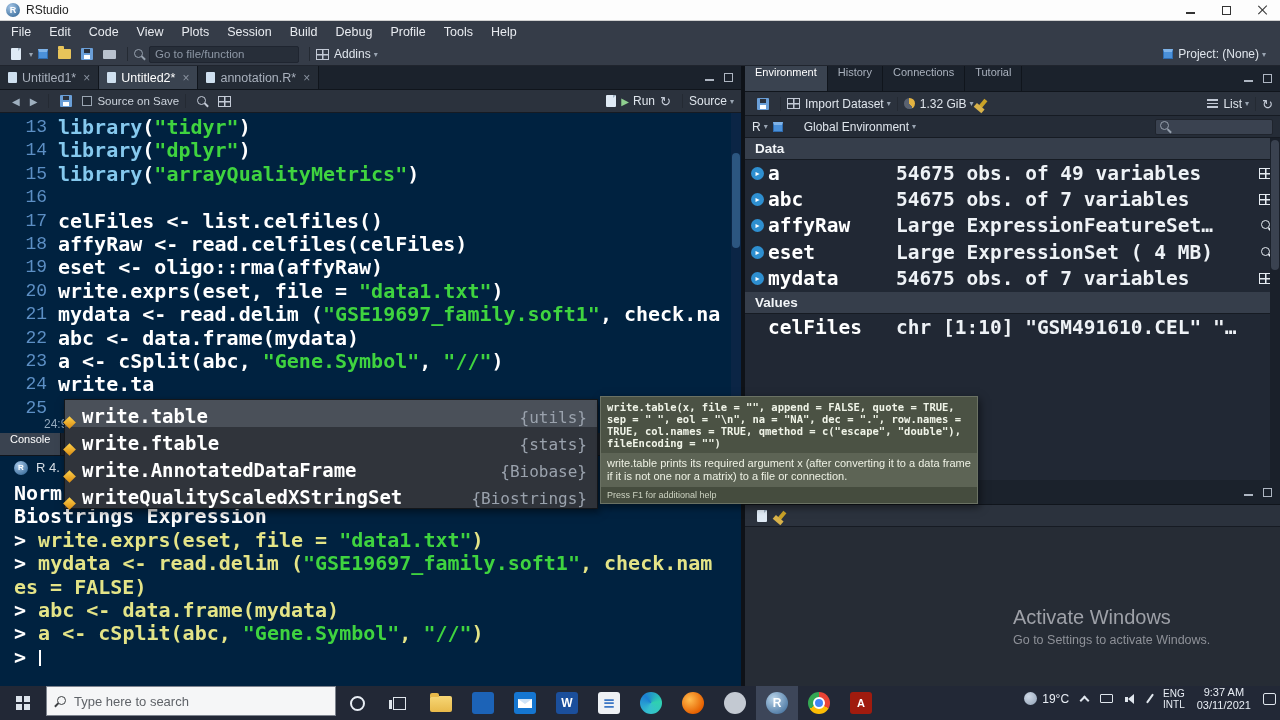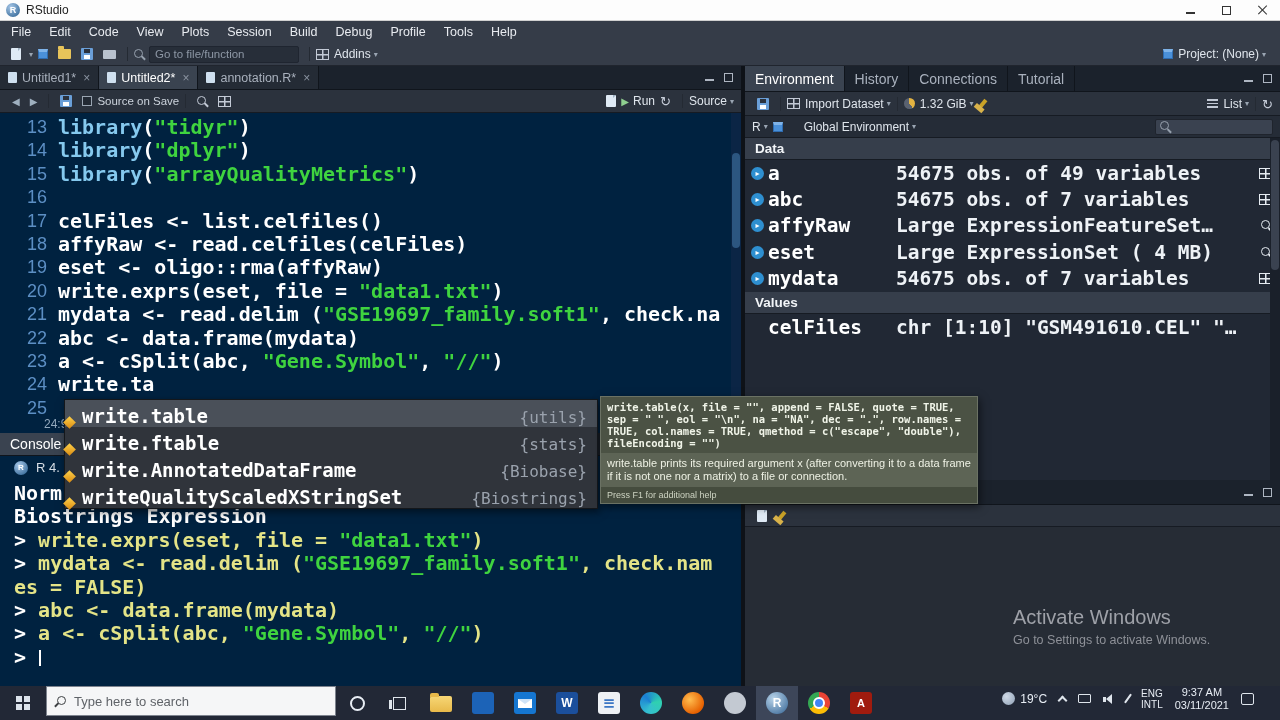--- a/index.html
+++ b/index.html
@@ -50,21 +50,21 @@
   #goto-box input{background:transparent;border:none;outline:none;color:#c9d1dc;font-size:11.5px;width:100%}
   #goto-box input::placeholder{color:#8d97a5}
   .tlabel{font-size:12px;color:#dfe5ec;margin-left:5px;white-space:nowrap}
   #project-btn{margin-left:auto;display:flex;align-items:center;margin-right:8px}
   .cube-ic{width:10px;height:10px;background:#4a90d9;border:1px solid #2f6cb0;border-top:3px solid #7fb3e8;flex:none}
 
   
   .pane{position:absolute;background:#212834}
   .pane-tabs{position:absolute;left:0;top:0;right:0;background:#1b222c;border-bottom:1px solid #10151c;
     display:flex;align-items:stretch}
-  .ptab{display:flex;align-items:center;padding:0 10px;font-size:14px;color:#a9b1bd;
+  .ptab{display:flex;padding:0 10px;font-size:11px;color:#a9b1bd;
     border-right:1px solid #10151c;white-space:nowrap}
   .ptab.active{background:#3a4350;color:#fff}
   .pane-corner{margin-left:auto;display:flex;align-items:center;gap:10px;padding-right:8px}
   .pane-min{width:9px;height:9px;position:relative}
   .pane-min::after{content:"";position:absolute;bottom:1px;left:0;width:9px;height:2px;background:#aeb6c2}
   .pane-max{width:9px;height:9px;border:1.5px solid #aeb6c2}
   .pane-toolbar{position:absolute;left:0;right:0;background:#2b323d;border-bottom:1px solid #161b23;
     display:flex;align-items:center;padding:0 7px;color:#c3cad6}
   .tb-group{display:flex;align-items:center;flex:none}
   .spacer{flex:1}
@@ -87,21 +87,21 @@
   .etab{display:flex;align-items:center;gap:5px;padding:0 8px;font-size:12.5px;color:#a9b1bd;
     border-right:1px solid #10151c;background:#242b35}
   .etab.active{background:#3a4350;color:#fff}
   .file-ic{width:9px;height:11px;background:#cfe0ef;border-radius:1px;flex:none}
   .etab-close{color:#8a93a0;font-size:12px;margin-left:2px}
   #editor-toolbar{top:24px;height:23px}
   #editor-body{position:absolute;left:0;top:47px;right:0;bottom:0;background:#002240;
     overflow:hidden;padding-top:3px}
   .code-line{display:flex;height:23.4px;line-height:23.4px;white-space:pre}
   .gutter{width:58px;flex:none;text-align:right;padding-right:11px;color:#5c8fc4;
-    font-family:Liberation Sans, sans-serif;font-size:18px}
+    font-family:Liberation Mono, monospace;font-size:18px}
   .code{font-family:"DejaVu Sans Mono",monospace;font-size:20px;font-weight:bold}
   .seg{white-space:pre}
   .pl{color:#ffffff}
   .fn{color:#85c9ee}
   .st{color:#3fd43f}
   .op{color:#ffffff}
   .cmd{color:#e4e487}
   #editor-status{position:absolute;left:44px;bottom:2px;font-size:12px;color:#93a9bd}
   .vscroll{position:absolute;right:0;width:10px;background:#0b2545}
   .vthumb{position:absolute;left:1px;width:8px;border-radius:4px;background:#2c5680}
@@ -195,21 +195,21 @@
   .ic-word{background:#1b4f9c;border-radius:3px;font-size:12px}
   .ic-doc{background:#eef1f5;border-radius:3px}
   .ic-doc::before{content:"≡";color:#3b76c4;font-size:15px;font-family:"DejaVu Sans",sans-serif}
   .ic-edge{border-radius:50%;background:conic-gradient(from 200deg,#35bfd0,#1b7fd4,#2fd0b0,#35bfd0)}
   .ic-firefox{border-radius:50%;background:radial-gradient(circle at 35% 35%,#ffbd4f,#e66000 72%)}
   .ic-gray-circle{border-radius:50%;background:#c3c9d2}
   .ic-rstudio{border-radius:50%;background:radial-gradient(circle at 35% 30%,#b9d4ea,#517ca6 78%);font-size:12px}
   .ic-chrome{border-radius:50%;background:conic-gradient(#ea4335 0 33%,#fbbc05 33% 66%,#34a853 66% 100%);position:relative}
   .ic-chrome::before{content:"";position:absolute;inset:5px;border-radius:50%;background:#4285f4;border:2px solid #fff}
   .ic-acrobat{background:#a01b0e;border-radius:3px;font-size:11px}
-  #tray{margin-left:auto;display:flex;align-items:center;gap:12px;padding-right:26px;color:#e8edf4}
+  #tray{margin-left:auto;display:flex;align-items:center;gap:12px;padding-right:4px;color:#e8edf4}
   .weather{display:flex;align-items:center;gap:5px;font-size:12px}
   .weather-ic{width:13px;height:13px;border-radius:50%;background:radial-gradient(circle at 35% 35%,#cfd9e6,#8fa0b5)}
   .chev{width:7px;height:7px;border-left:2px solid #dfe5ec;border-top:2px solid #dfe5ec;transform:rotate(45deg);margin-top:3px}
   .mon-ic{width:13px;height:9px;border:1.5px solid #dfe5ec;border-radius:1px}
   .vol-ic{position:relative;width:12px;height:12px}
   .vol-ic::before{content:"";position:absolute;left:0;top:4px;width:3px;height:5px;background:#dfe5ec}
   .vol-ic::after{content:"";position:absolute;left:3px;top:1px;border-top:5.5px solid transparent;
     border-bottom:5.5px solid transparent;border-right:6px solid #dfe5ec}
   .pen-ic{width:2px;height:11px;background:#dfe5ec;transform:rotate(35deg);border-radius:1px}
   .tray-2line{text-align:center;font-size:10px;line-height:11px}

